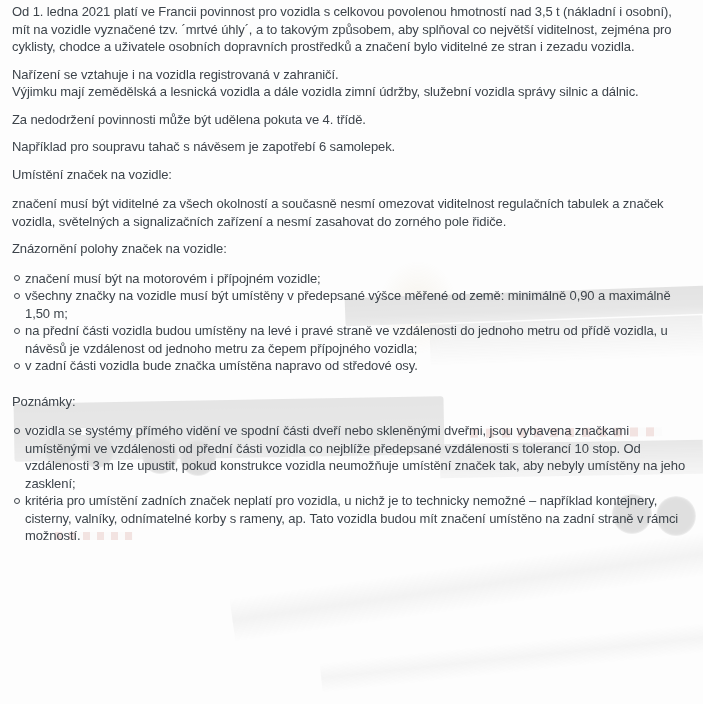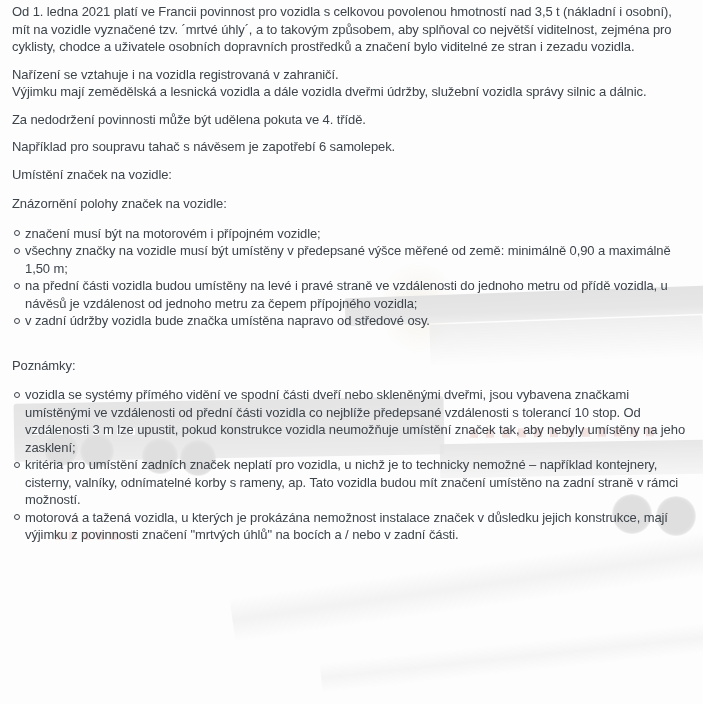--- a/index.html
+++ b/index.html
@@ -24,21 +24,21 @@
     position: relative;
     z-index: 2;
     padding: 3px 12px 0 12px;
   }
   .para { margin: 0 0 10px 0; }
   .para .line { display: block; }
   .h {
     font-weight: normal;
     margin: 2px 0 12px 0;
   }
-  .h.notes { margin-top: 27px; }
+  .h.notes { margin-top: 18px; }
   ul.marks {
     list-style: none;
     margin: 0 0 10px 0;
     padding: 0;
   }
   ul.marks li {
     position: relative;
     padding-left: 13px;
   }
   ul.marks li::before {
@@ -145,43 +145,43 @@
     <div class="wm wm-road1"></div>
     <div class="wm wm-road2"></div>
   </div>
 
   <div class="content">
 
     <div class="para">Od 1. ledna 2021 platí ve Francii povinnost pro vozidla s celkovou povolenou hmotností nad 3,5 t (nákladní i osobní), mít na vozidle vyznačené tzv. ´mrtvé úhly´, a to takovým způsobem, aby splňoval co největší viditelnost, zejména pro cyklisty, chodce a uživatele osobních dopravních prostředků a značení bylo viditelné ze stran i zezadu vozidla.</div>
 
     <div class="para">
       <span class="line">Nařízení se vztahuje i na vozidla registrovaná v zahraničí.</span>
-      <span class="line">Výjimku mají zemědělská a lesnická vozidla a dále vozidla dveřmi údržby, služební vozidla správy silnic a dálnic.</span>
+      <span class="line">Výjimku mají zemědělská a lesnická vozidla a dále vozidla zimní údržby, služební vozidla správy silnic a dálnic.</span>
     </div>
 
     <div class="para">Za nedodržení povinnosti může být udělena pokuta ve 4. třídě.</div>
 
     <div class="para">Například pro soupravu tahač s návěsem je zapotřebí 6 samolepek.</div>
 
     <div class="h">Umístění značek na vozidle:</div>
 
     <div class="para">
+      <span class="line">značení musí být viditelné za všech okolností a současně nesmí omezovat viditelnost regulačních tabulek a značek vozidla, světelných a signalizačních zařízení a nesmí zasahovat do zorného pole řidiče.</span>
     </div>
 
     <div class="h">Znázornění polohy značek na vozidle:</div>
 
     <ul class="marks">
       <li>značení musí být na motorovém i přípojném vozidle;</li>
       <li>všechny značky na vozidle musí být umístěny v předepsané výšce měřené od země: minimálně 0,90 a maximálně 1,50 m;</li>
       <li>na přední části vozidla budou umístěny na levé i pravé straně ve vzdálenosti do jednoho metru od přídě vozidla, u návěsů je vzdálenost od jednoho metru za čepem přípojného vozidla;</li>
-      <li>v zadní údržby vozidla bude značka umístěna napravo od středové osy.</li>
+      <li>v zadní části vozidla bude značka umístěna napravo od středové osy.</li>
     </ul>
 
     <div class="h notes">Poznámky:</div>
 
     <ul class="marks">
       <li>vozidla se systémy přímého vidění ve spodní části dveří nebo skleněnými dveřmi, jsou vybavena značkami umístěnými ve vzdálenosti od přední části vozidla co nejblíže předepsané vzdálenosti s tolerancí 10 stop. Od vzdálenosti 3 m lze upustit, pokud konstrukce vozidla neumožňuje umístění značek tak, aby nebyly umístěny na jeho zasklení;</li>
       <li>kritéria pro umístění zadních značek neplatí pro vozidla, u nichž je to technicky nemožné – například kontejnery, cisterny, valníky, odnímatelné korby s rameny, ap. Tato vozidla budou mít značení umístěno na zadní straně v rámci možností.</li>
-      <li>motorová a tažená vozidla, u kterých je prokázána nemožnost instalace značek v důsledku jejich konstrukce, mají výjimku z povinnosti značení "mrtvých úhlů" na bocích a / nebo v zadní části.</li>
     </ul>
 
   </div>
 </div>
 
 </body></html>

